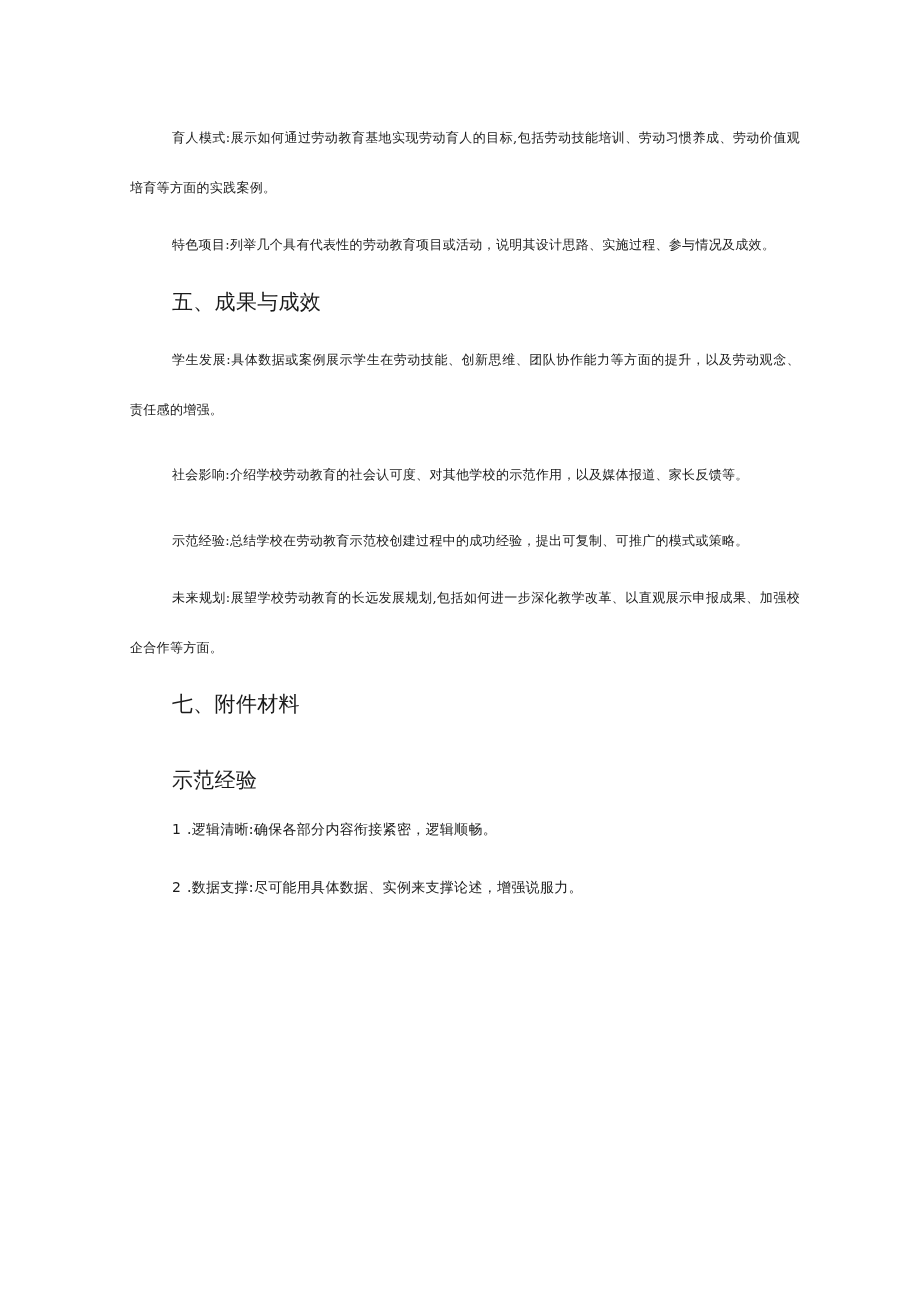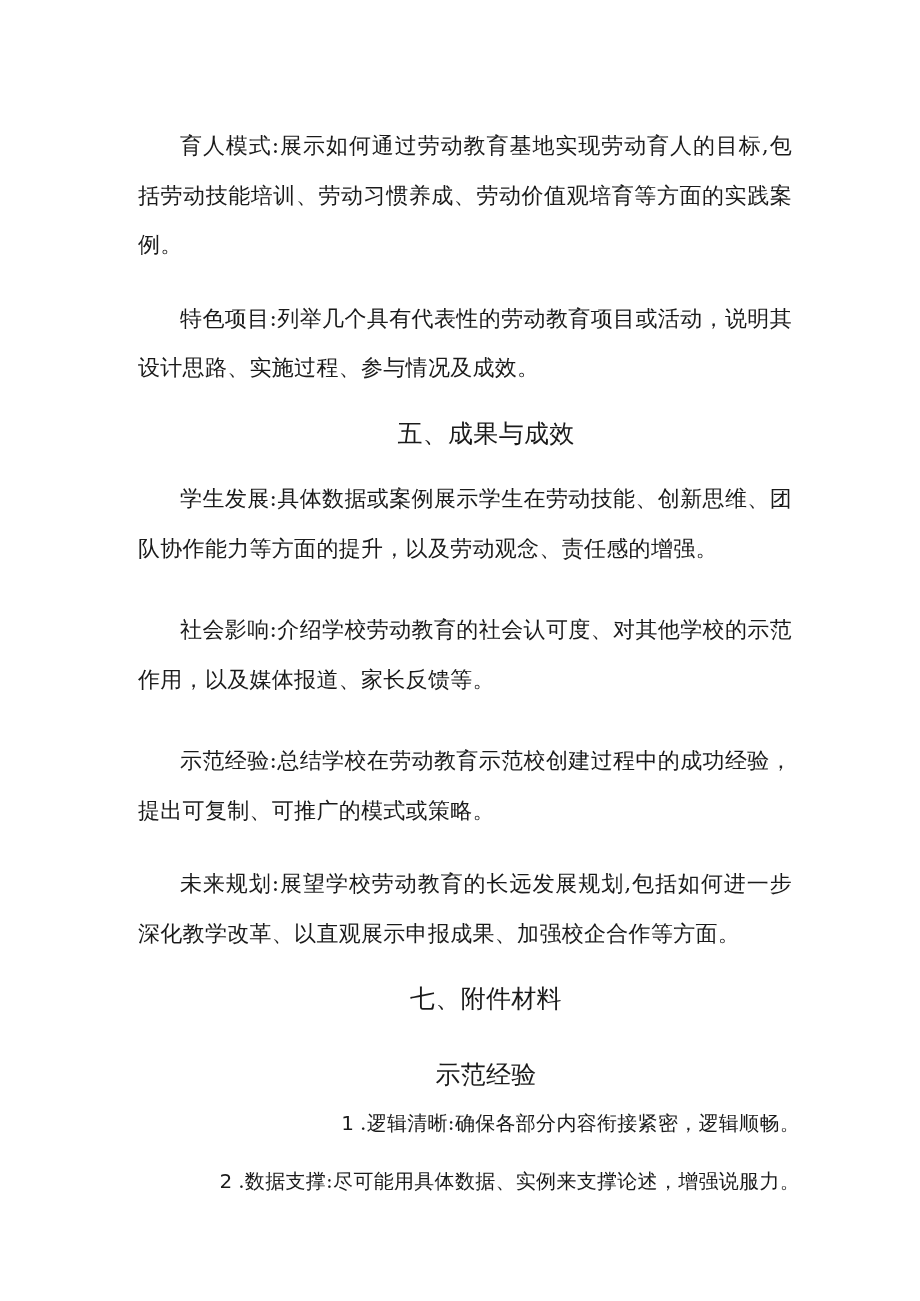--- a/index.html
+++ b/index.html
@@ -15,47 +15,45 @@
       font-family: "DejaVu Serif", "Liberation Serif", serif;
       color: #1a1a1a;
     }
     .page {
       position: absolute;
       left: 130px;
       top: 113px;
       width: 670px;
     }
     .para {
-      font-size: 22px;
+      font-size: 13px;
       line-height: 49.5px;
       text-indent: 42px;
-      margin: 8px;
+      margin: 0;
       letter-spacing: 0.3px;
       text-align: justify;
       white-space: normal;
       word-break: break-all;
     }
     .heading {
-      font-size: 25px;
+      font-size: 21px;
       line-height: 49.5px;
       text-indent: 42px;
       margin: 0;
       letter-spacing: 0.3px;
-      text-align: center;
     }
     .gap {
       height: 8px;
     }
     .list-item {
-      font-size: 20px;
+      font-size: 14px;
       line-height: 49.5px;
       text-indent: 42px;
       margin: 0;
       letter-spacing: 0.3px;
-      text-align: right;
     }
     .num {
       font-family: "DejaVu Sans", "Liberation Sans", sans-serif;
       letter-spacing: 6px;
     }
   </style>
 </head>
 <body>
 
 <div class="page">

